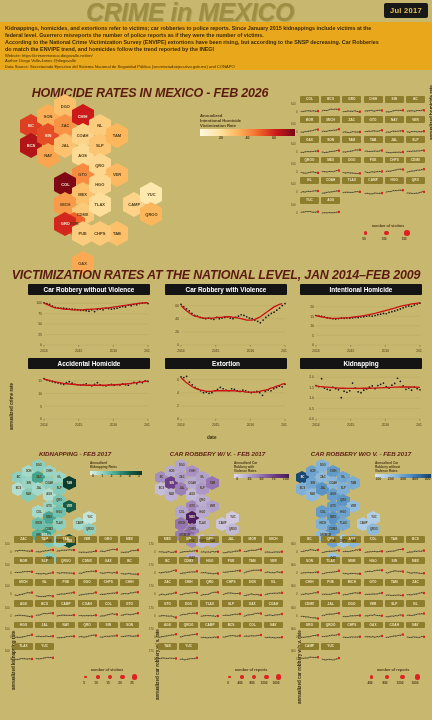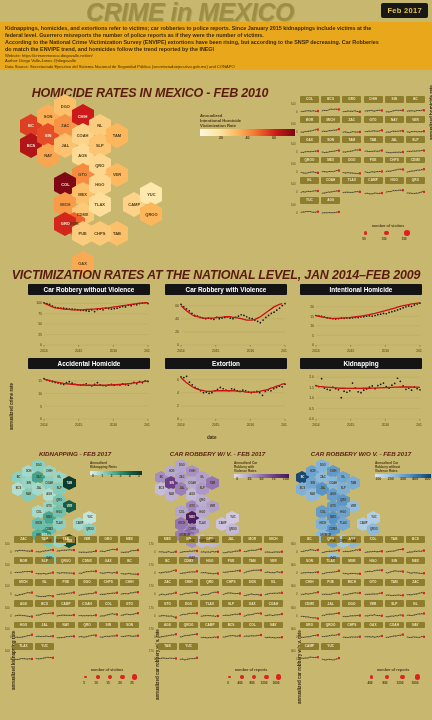--- a/index.html
+++ b/index.html
@@ -99,34 +99,34 @@
     position:absolute;text-align:center;font-size:6.2px;font-weight:bold;
     font-style:italic;color:#5b1a10;
   }
   .ytiny{position:absolute;font-size:2.8px;color:#55451d;}
 </style>
 </head>
 <body>
 
 <div class="hdr">
   <div class="title-main">CRIME in MEXICO</div>
-  <div class="date-badge">Feb 2017</div>
+  <div class="date-badge">Jul 2017</div>
 </div>
 
 <div class="blurb">
   <p>Kidnappings, homicides, and extortions refer to victims; car robberies to police reports. Since January 2015 kidnappings include victims at the</p>
   <p>federal level. Guerrero misreports the number of police reports as if they were the number of victims.</p>
   <p>According to the National Crime Victimization Survey (ENVIPE) extortions have been rising, but according to the SNSP decreasing. Car Robberies</p>
   <p>do match the ENVIPE trend, and homicides follow the trend reported by the INEGI</p>
   <p class="small">Website: https://crimenmexico.diegovalle.net/en/</p>
   <p class="small">Author: Diego Valle-Jones @diegovalle</p>
   <p class="small">Data Source: Secretariado Ejecutivo del Sistema Nacional de Seguridad Pública (secretariadoejecutivo.gob.mx) and CONAPO</p>
 </div>
 
-<div class="sect-title s1" style="width:300px;">HOMICIDE RATES IN MEXICO - FEB 2010</div>
+<div class="sect-title s1" style="width:300px;">HOMICIDE RATES IN MEXICO - FEB 2026</div>
 
 <div class="hexwrap" id="hexmap-homicide" style="left:20px;top:100px;width:270px;height:145px;">
     <div class="hex" style="background: rgb(222, 63, 34); border-color: rgb(222, 63, 34); color: rgb(222, 63, 34); left: 0px; top: 19.6px;">
       <span style="color: rgb(242, 233, 208);">BC</span>
     </div>
     <div class="hex" style="background: rgb(178, 20, 23); border-color: rgb(178, 20, 23); color: rgb(178, 20, 23); left: 0px; top: 39.2px;">
       <span style="color: rgb(242, 233, 208);">BCS</span>
     </div>
     <div class="hex" style="background: rgb(251, 174, 86); border-color: rgb(251, 174, 86); color: rgb(251, 174, 86); left: 17.2px; top: 9.8px;">
       <span style="color: rgb(74, 58, 24);">SON</span>

